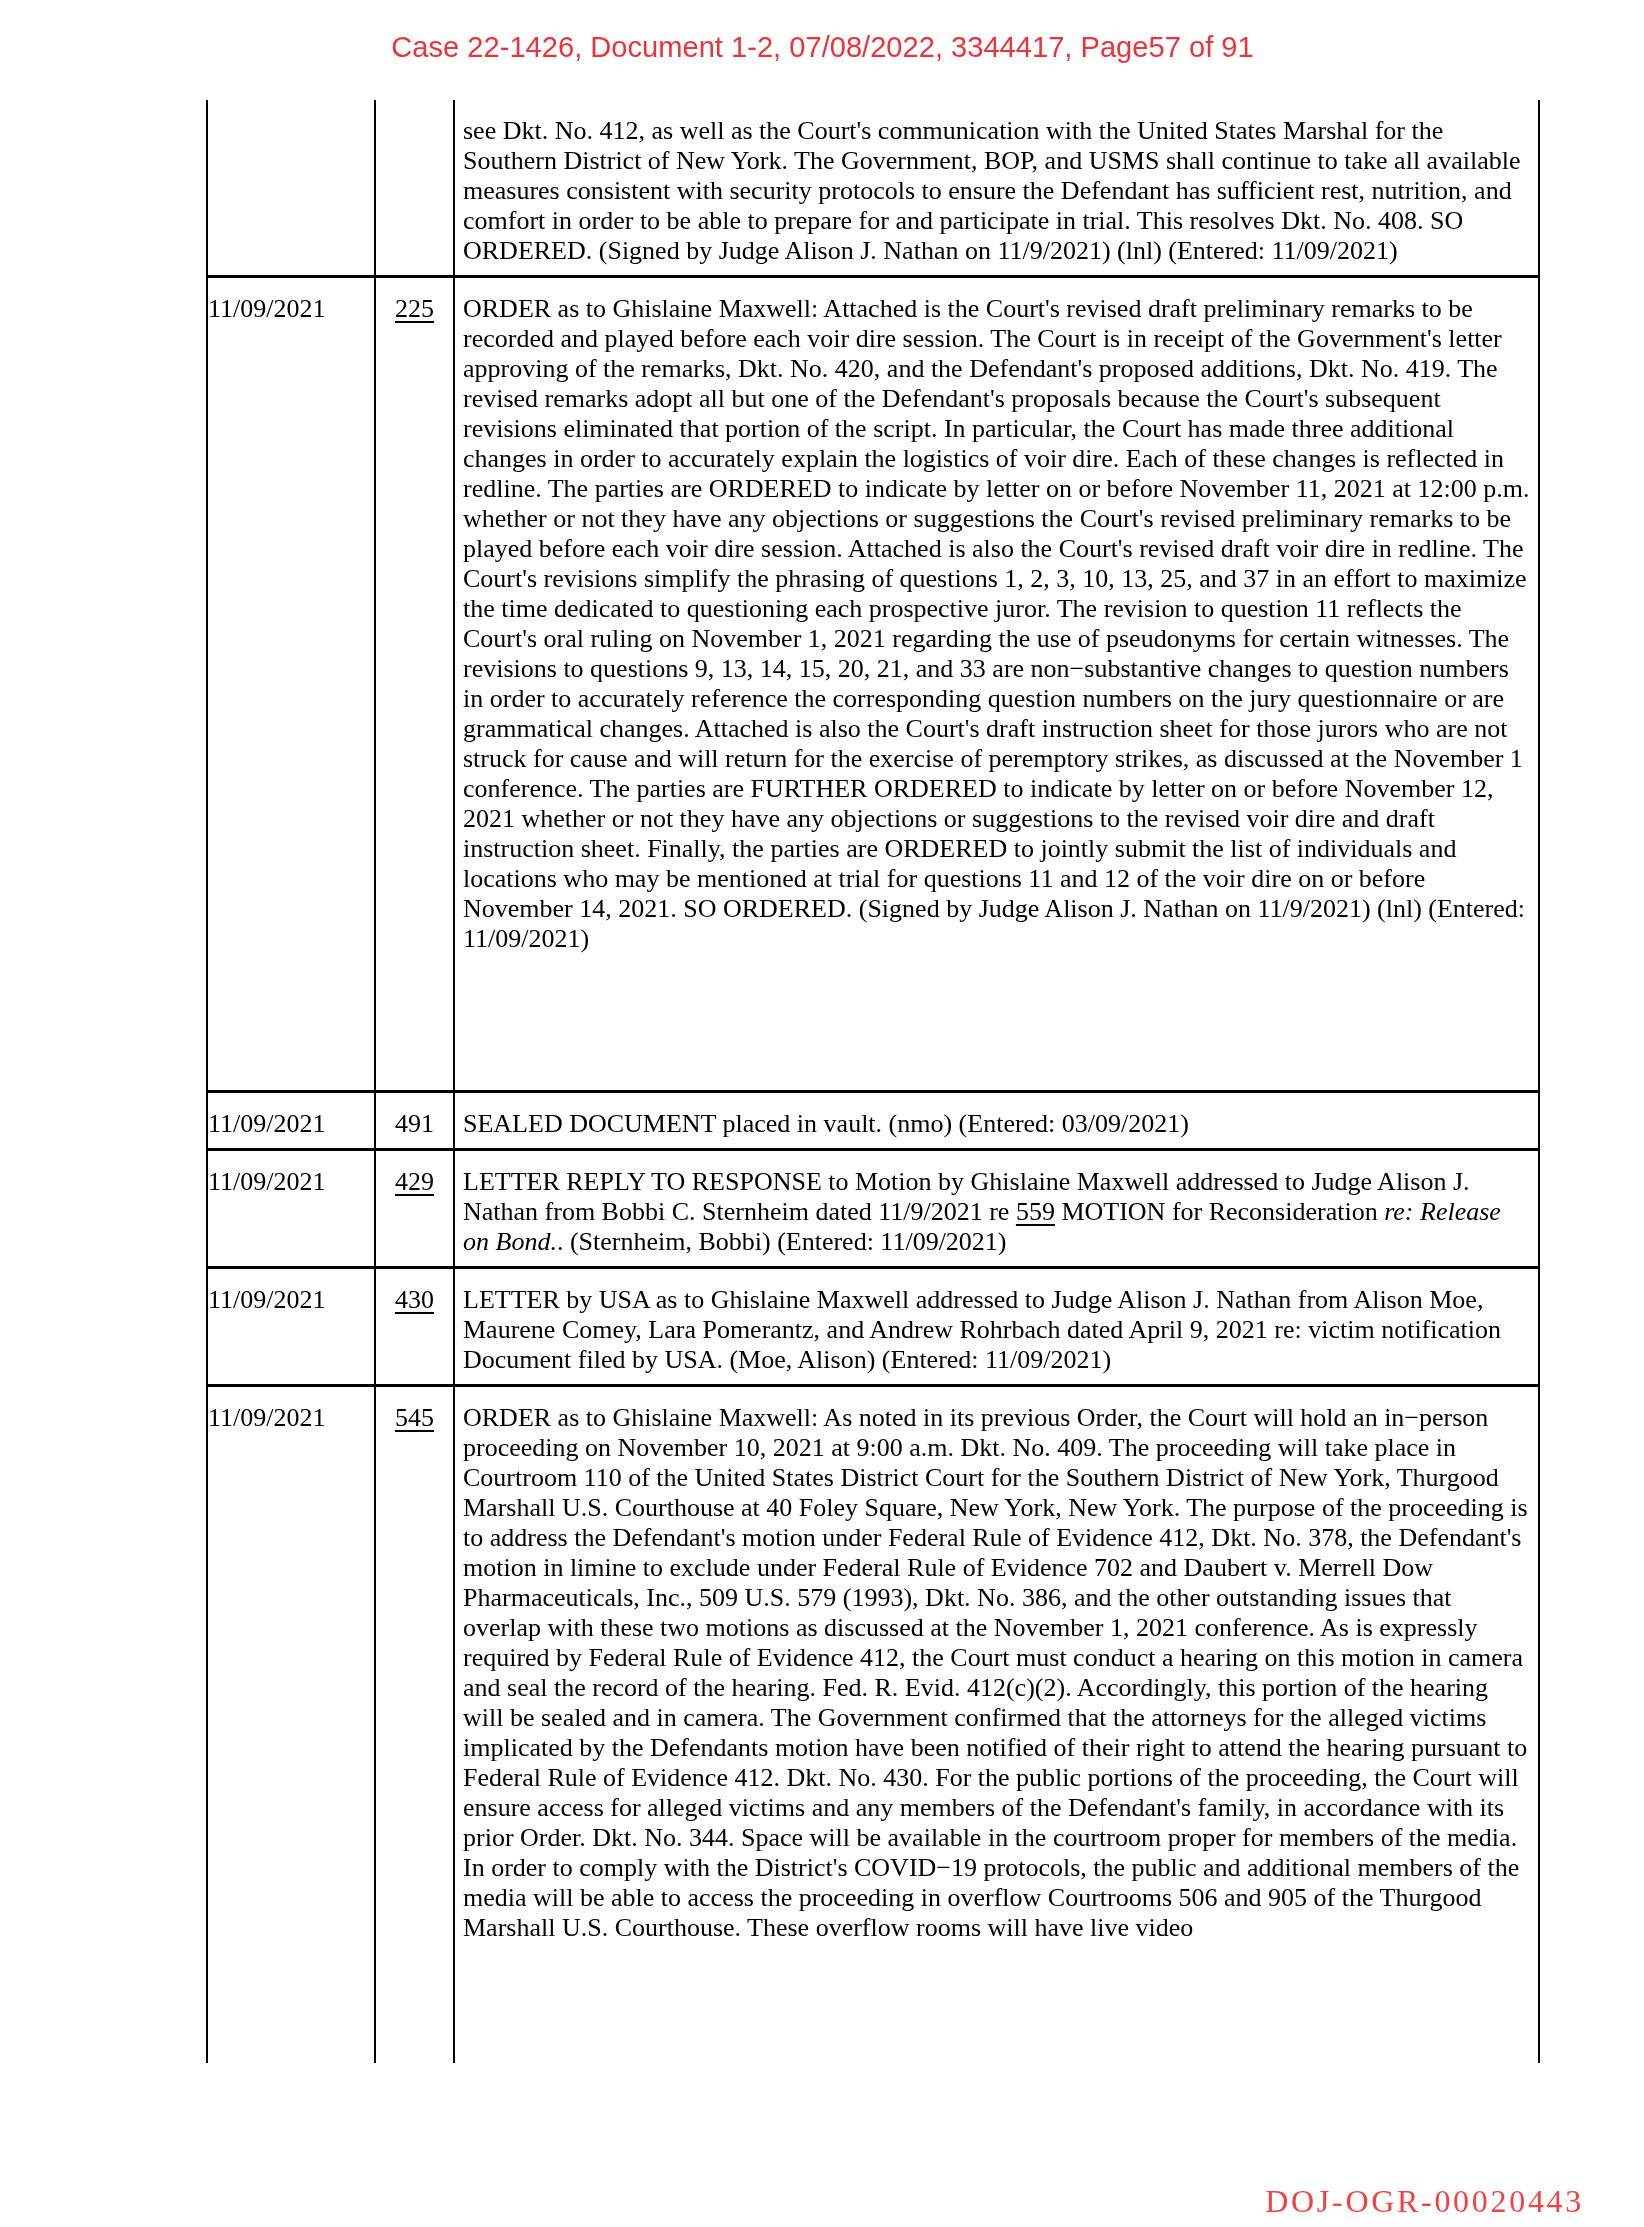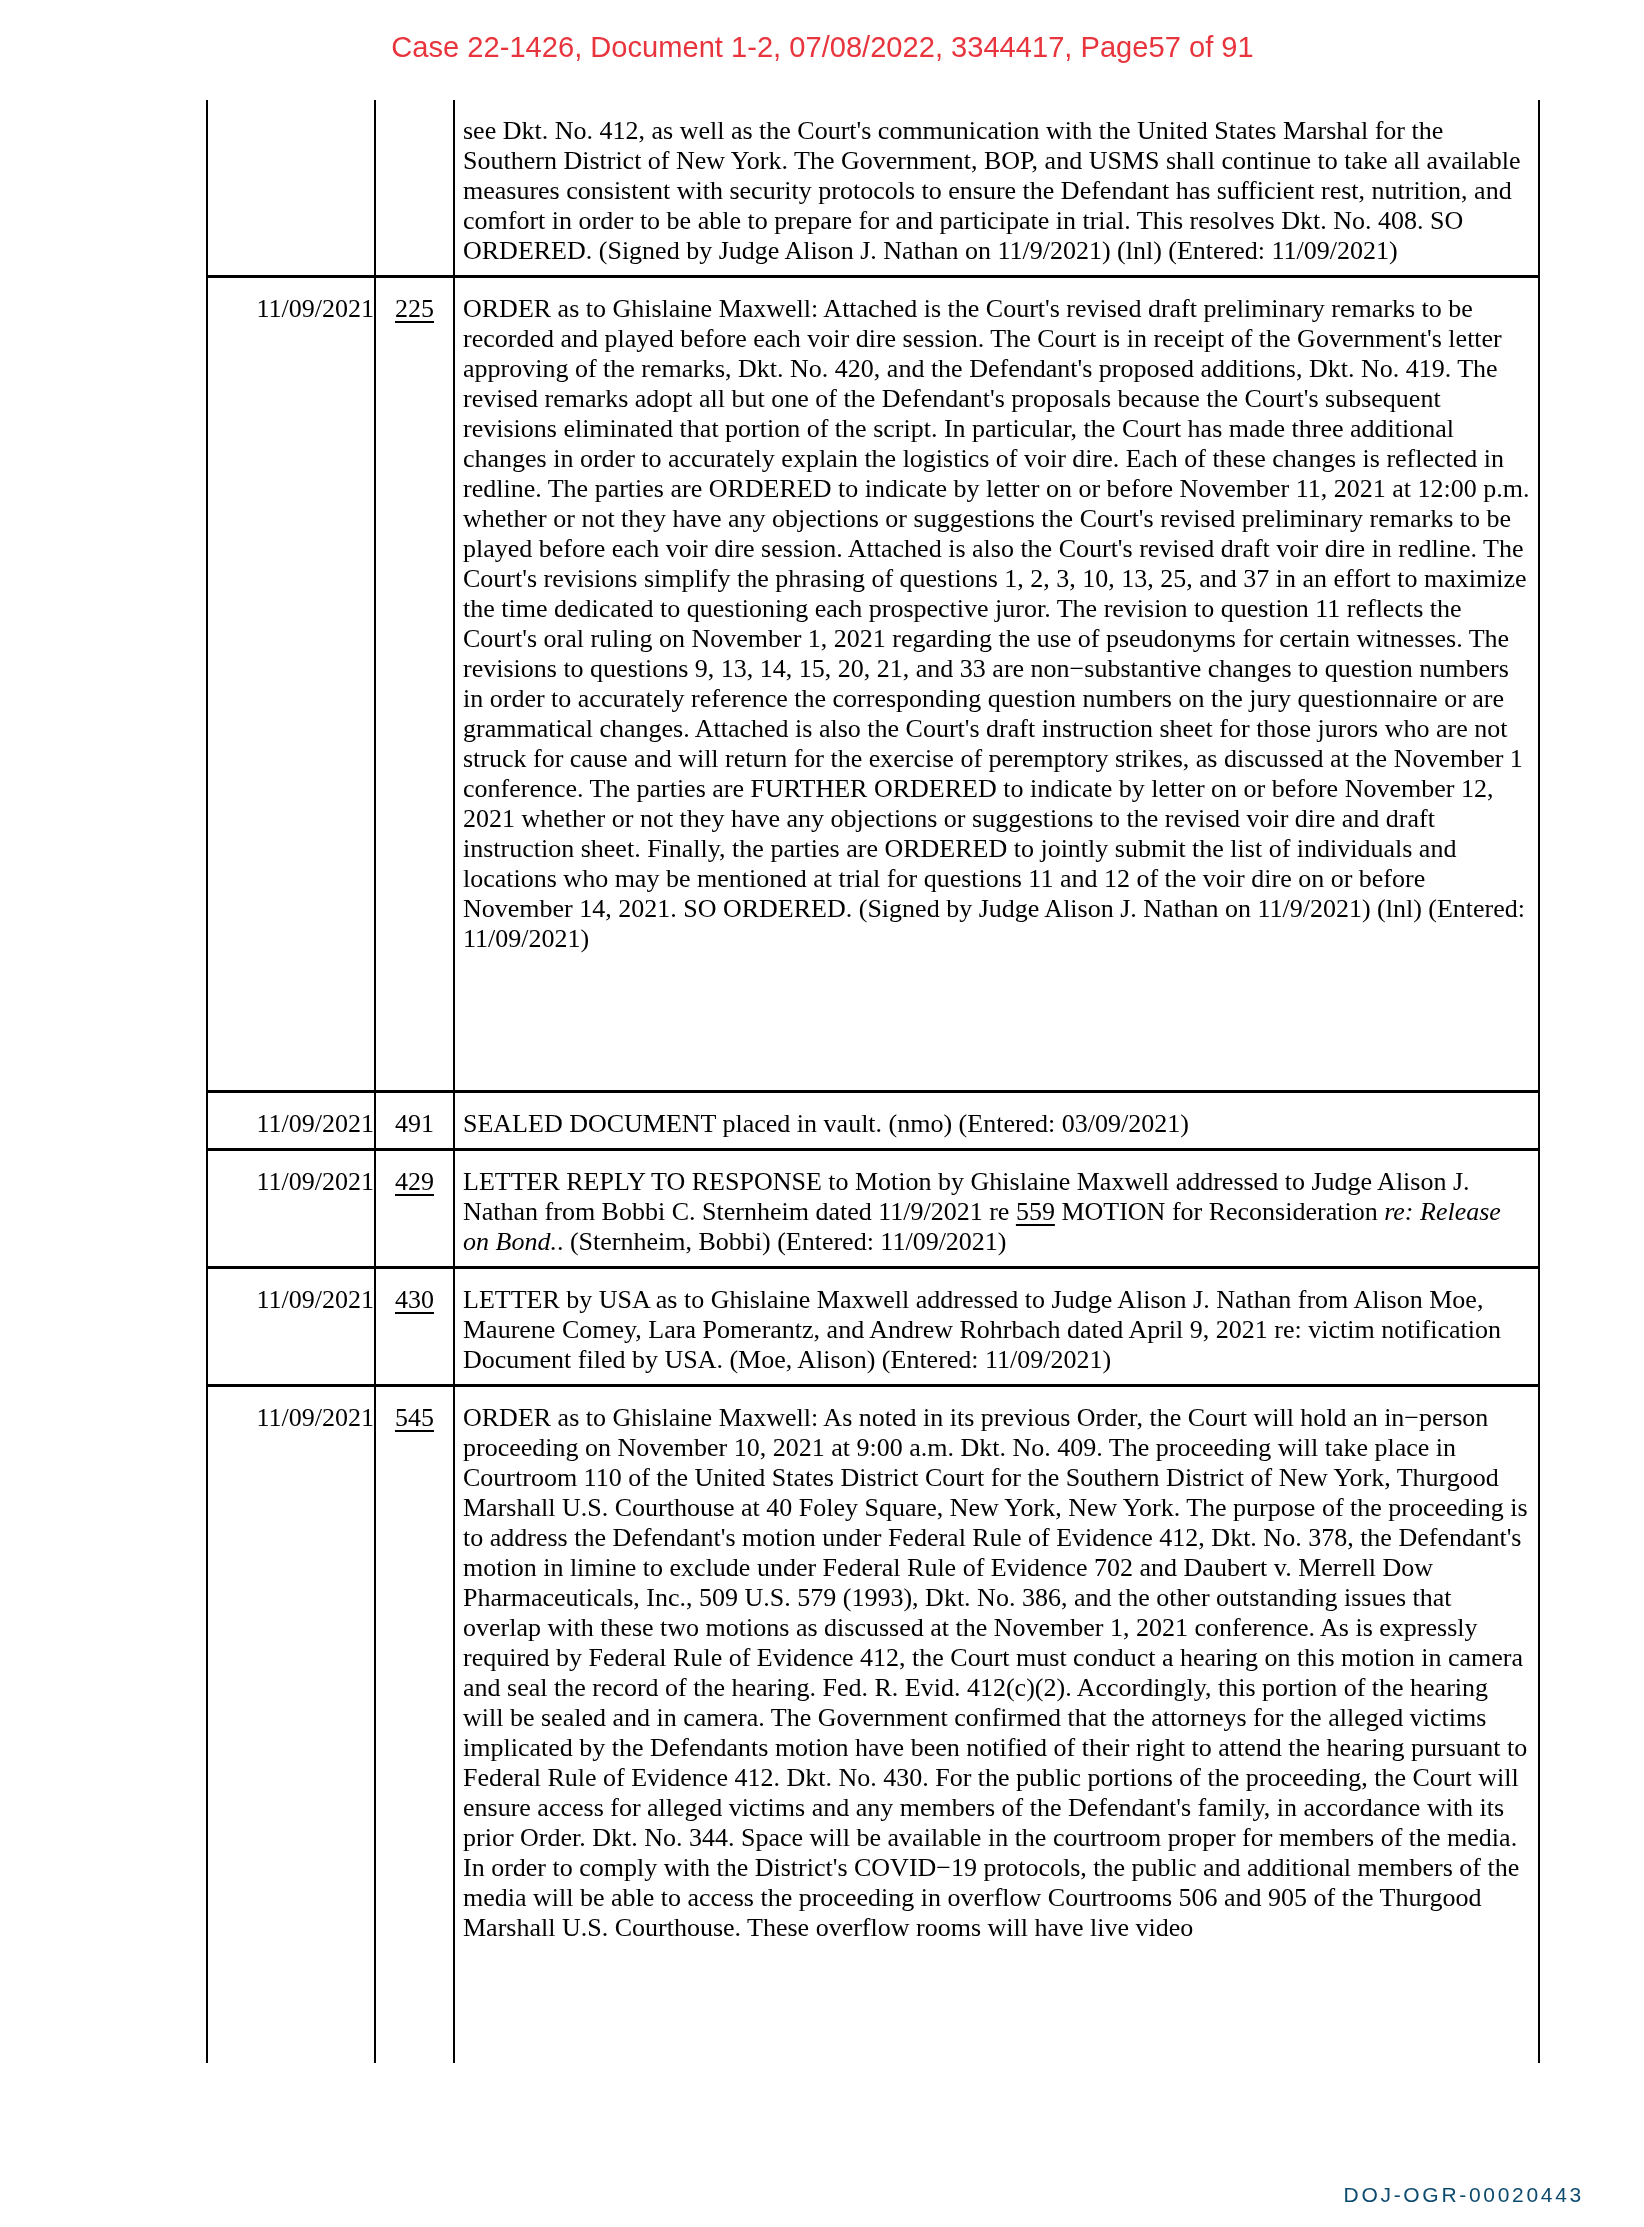--- a/index.html
+++ b/index.html
@@ -15,29 +15,29 @@
     border-collapse: collapse; table-layout: fixed;
     font-family: "Liberation Serif", serif; font-size: 26px; line-height: 30px; color: #000;
   }
   .docket td {
     border-left: 2.7px solid #000; border-right: 2.7px solid #000;
     vertical-align: top; padding: 0;
   }
   .docket tr.row td { border-top: 3px solid #000; }
   .docket tr.first td { border-top: none; }
   .docket tr.last td { border-bottom: none; }
-  .c-date { width: 166px; text-align: right; padding-top: 16px !important; }
+  .c-date { width: 166px; text-align: left; padding-top: 16px !important; }
   .c-num { width: 77px; text-align: center; padding-top: 16px !important; }
   .c-text { padding: 16px 6.6px 9.3px 8px !important; text-align: left; }
   .first .c-text { padding-top: 16px !important; }
   .link { text-decoration: underline; text-decoration-thickness: 2px; text-underline-offset: 4px; }
   .it { font-style: italic; }
   .bates {
     position: absolute; right: 61px; top: 2183px;
-    font-family: Liberation Sans, sans-serif; font-size: 21px; color: #0c4a6e;
+    font-family: Liberation Serif, serif; font-size: 32px; color: #ef4444;
     letter-spacing: 2.7px;
   }
   .r-427 .c-text { height: 786px; margin-left: 48px; }
   .r-431 .c-text { height: 650px; }
 </style>
 </head>
 <body>
 
 <div class="header">Case 22-1426, Document 1-2, 07/08/2022, 3344417, Page57 of 91</div>
 

